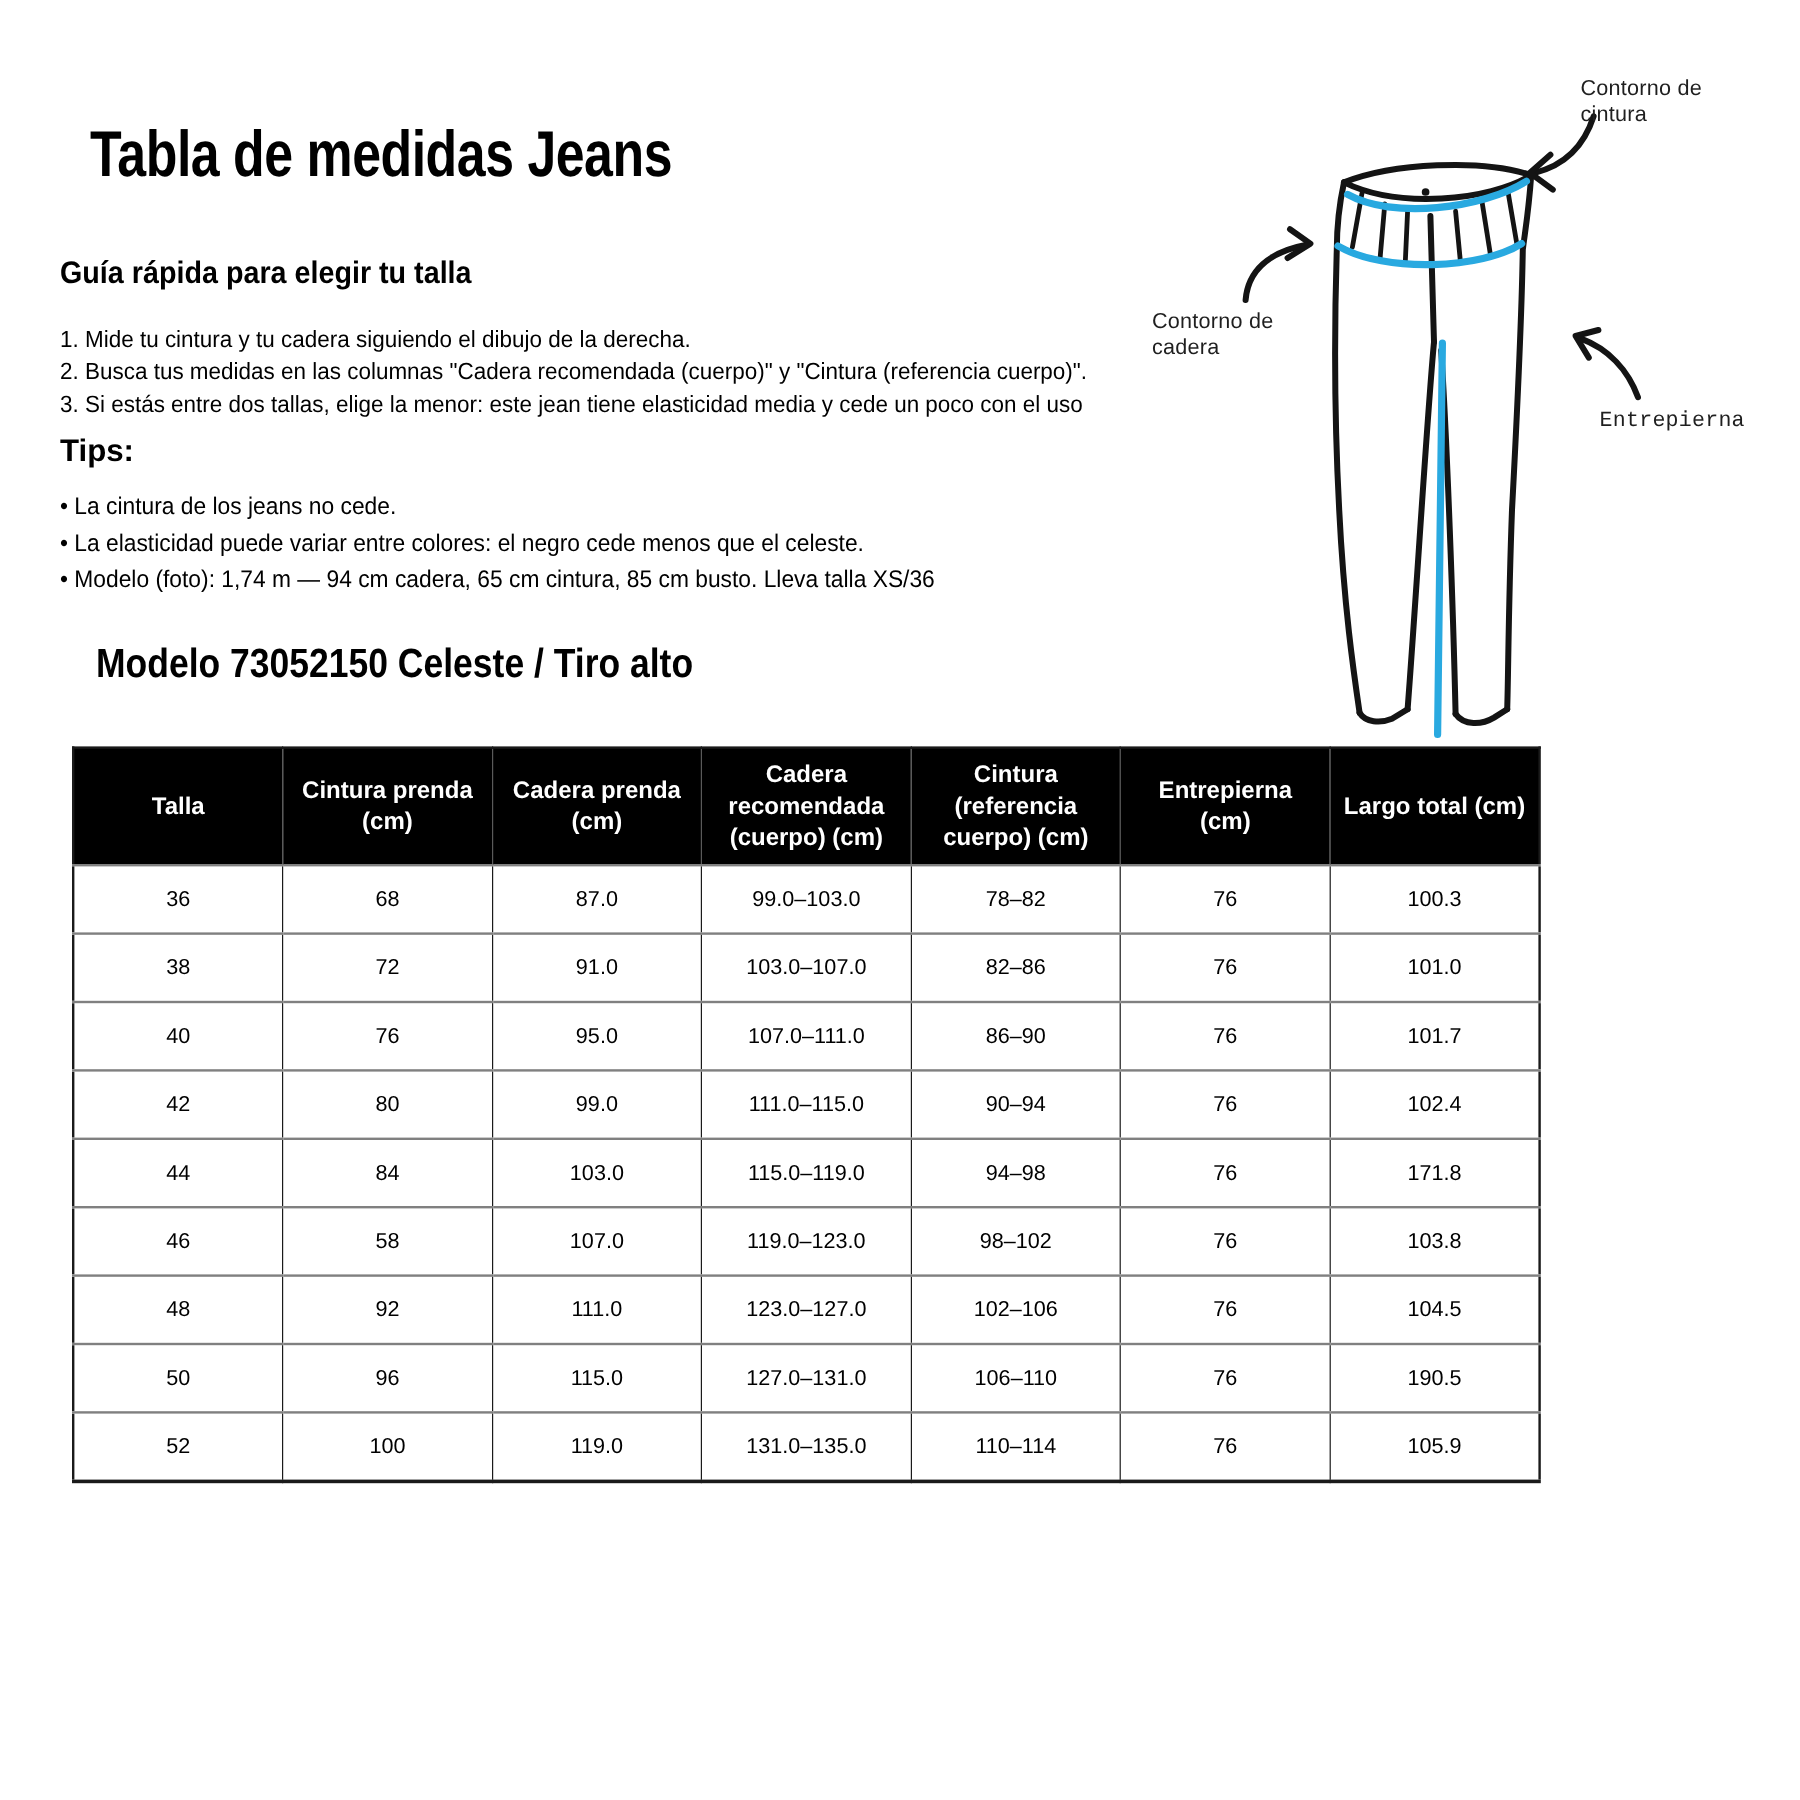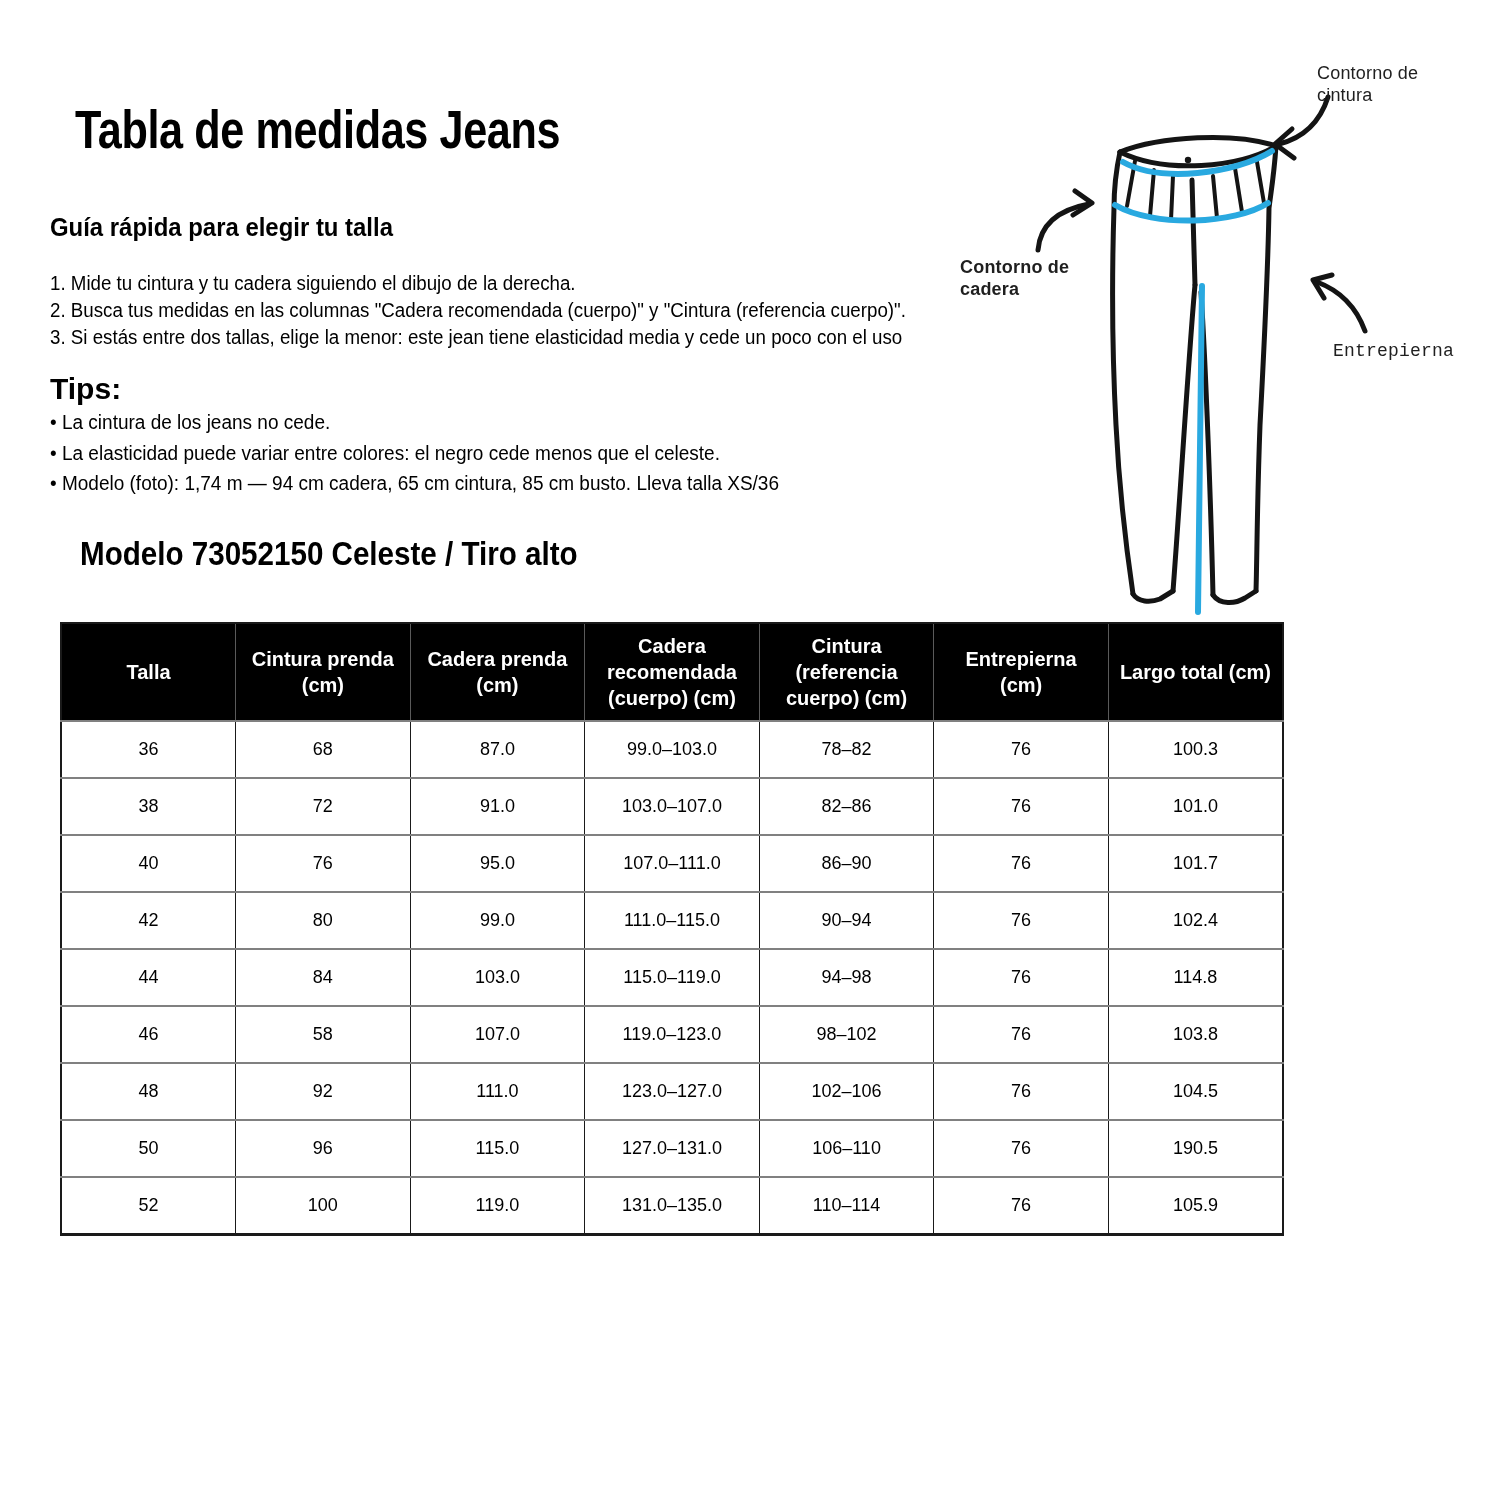--- a/index.html
+++ b/index.html
@@ -13,21 +13,21 @@
   }
   .guide-heading {
     position:absolute; left:50px; top:212px; font-size:26px; font-weight:bold;
     transform:scaleX(0.92); transform-origin:left top; white-space:nowrap;
   }
   .steps {
     position:absolute; left:50px; top:270px; font-size:19.5px; line-height:27px;
     transform:scaleX(0.96); transform-origin:left top; white-space:nowrap;
   }
   .tips-heading {
-    position:absolute; left:50px; top:372px; font-size:30px; font-weight:bold;
+    position:absolute; left:50px; top:360px; font-size:26px; font-weight:bold;
   }
   .tips {
     position:absolute; left:50px; top:407px; font-size:20px; line-height:30.5px;
     transform:scaleX(0.95); transform-origin:left top; white-space:nowrap;
   }
   .model-heading {
     position:absolute; left:80px; top:534px; font-size:34px; font-weight:bold;
     transform:scaleX(0.87); transform-origin:left top; white-space:nowrap;
   }
   table.sizes {
@@ -46,21 +46,21 @@
     border-left:1px solid #1a1a1a; border-top:2px solid #808080; padding:0 4px;
   }
   table.sizes td:first-child { border-left:none; }
   .diagram { position:absolute; left:945px; top:40px; width:520px; height:580px; }
   .diagram svg { position:absolute; left:0; top:0; }
   .diag-label {
     position:absolute; font-size:18px; line-height:22px; color:#1f1f1f;
     text-align:left; letter-spacing:0.2px;
   }
   .label-waist  { left:1317px; top:62px;  width:115px; }
-  .label-hip    { left:960px;  top:256px; width:118px;font-weight:bold; }
+  .label-hip    { left:960px;  top:256px; width:118px; }
   .label-inseam { left:1333px; top:340px; width:120px;font-family:Liberation Mono, monospace; }
 </style>
 </head>
 <body>
 
 <div class="page">
 
   <div class="title">Tabla de medidas Jeans</div>
 
   <div class="guide-heading">Guía rápida para elegir tu talla</div>
@@ -175,21 +175,21 @@
           <td>76</td>
           <td>102.4</td>
         </tr>
         <tr>
           <td>44</td>
           <td>84</td>
           <td>103.0</td>
           <td>115.0–119.0</td>
           <td>94–98</td>
           <td>76</td>
-          <td>114.8</td>
+          <td>171.8</td>
         </tr>
         <tr>
           <td>46</td>
           <td>58</td>
           <td>107.0</td>
           <td>119.0–123.0</td>
           <td>98–102</td>
           <td>76</td>
           <td>103.8</td>
         </tr>

